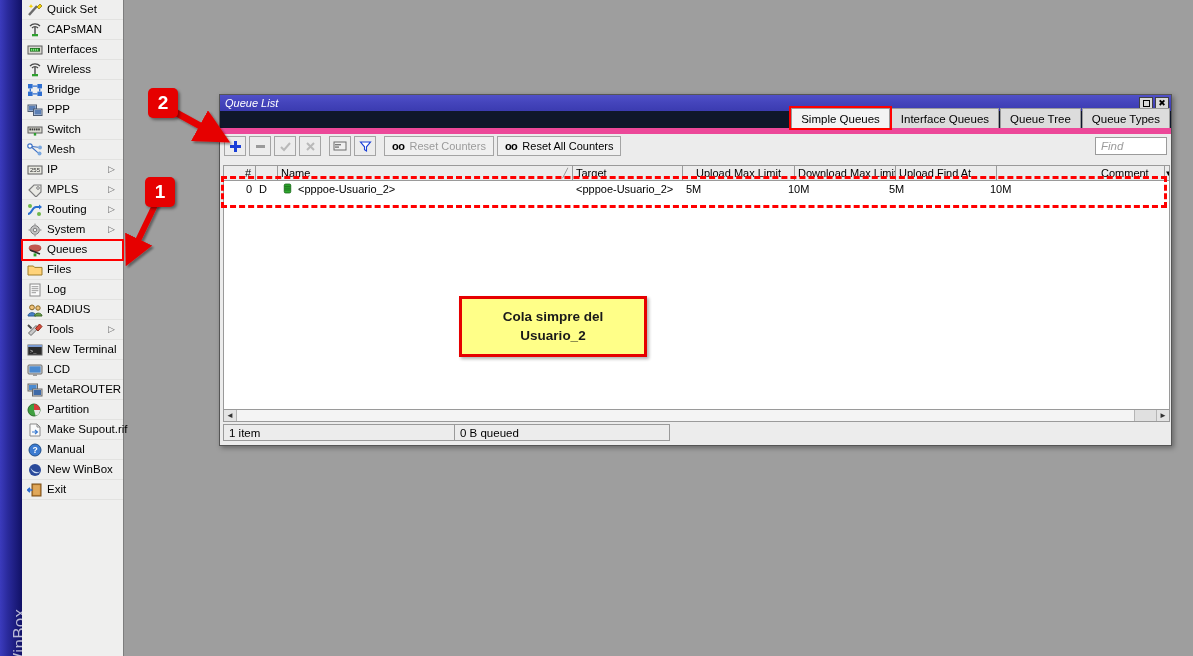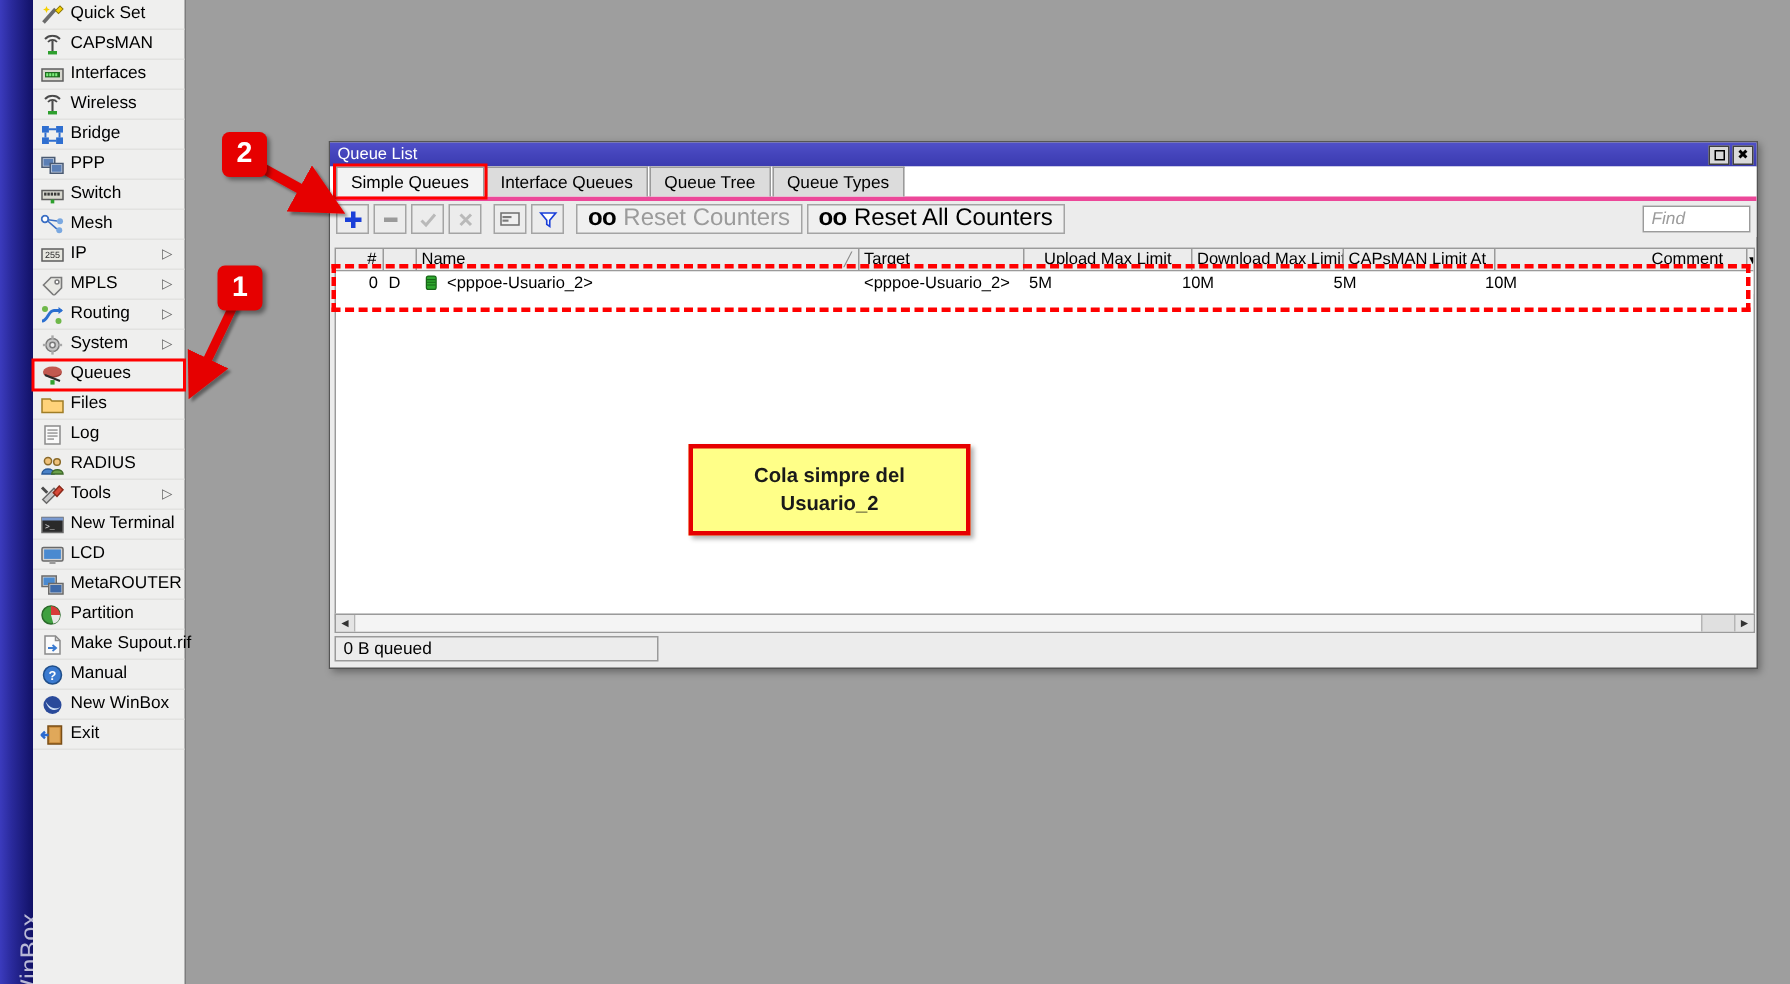--- a/index.html
+++ b/index.html
@@ -89,42 +89,43 @@
     box-shadow: 2px 2px 5px rgba(0,0,0,.35);
   }
   #win-titlebar {
     height: 16px;
     background: linear-gradient(to bottom, #5050c8 0%, #4444bb 50%, #3b3bb0 100%);
     display: flex; align-items: center;
     padding: 0 2px 0 5px;
     color: #fff;
     font-size: 11px;
   }
-  #win-title { flex: 1 1 auto; line-height: 1; }
+  #win-title { flex: 1 1 auto; line-height: 1; font-style: italic; }
   .win-btn {
     width: 14px; height: 13px;
     margin-left: 2px;
     background: #d9d9d9;
     border: 1px solid #404040;
     display: flex; align-items: center; justify-content: center;
     font-size: 9px; color: #000;
     line-height: 1;
   }
   .win-btn .glyph-box {
     width: 7px; height: 7px;
     border: 1px solid #000;
   }
 
   
   #win-tabs {
     height: 23px;
-    background: #ffffff;
+    background: #0f172a;
     display: flex; align-items: flex-end;
     padding-left: 4px;
-    border-bottom: 3px solid #ec4899;
+    border-bottom: 6px solid #ec4899;
+    justify-content: flex-end;
   }
   .tab {
     height: 20px;
     padding: 0 9px;
     display: flex; align-items: center;
     font-size: 11.5px;
     color: #000;
     background: #dcdcdc;
     border: 1px solid #9a9a9a;
     border-bottom: none;
@@ -155,21 +156,21 @@
     border: 1px solid #a4a4a4;
     display: flex; align-items: center; justify-content: center;
   }
   .tb-sep { width: 2px; }
   .tb-wide {
     height: 20px;
     background: #f0f0f0;
     border: 1px solid #a4a4a4;
     display: flex; align-items: center;
     padding: 0 7px;
-    font-size: 16px;
+    font-size: 11px;
     gap: 5px;
     white-space: nowrap;
   }
   .tb-wide .oo { font-weight: bold; color:#000; letter-spacing:-.5px;}
   .tb-wide .lbl-dim { color: #9b9b9b; }
   .tb-wide .lbl-on { color: #000; }
   #find-box {
     margin-left: auto;
     width: 72px; height: 18px;
     background: #fff;
@@ -717,21 +718,21 @@
         <div class="th" style="width: 110px; flex: 0 0 110px; text-align: right;">
           <span>Target</span>
         </div>
         <div class="th" style="width: 102px; flex: 0 0 102px; margin-left: 10px;">
           <span>Upload Max Limit</span>
         </div>
         <div class="th" style="width: 101px; flex: 0 0 101px;">
           <span>Download Max Limit</span>
         </div>
         <div class="th" style="width: 101px; flex: 0 0 101px;">
-          <span>CAPsMAN Limit At</span>
+          <span>Upload Find At</span>
         </div>
         <div class="th" style="width: 101px; flex: 0 0 101px; margin-top: 46px;">
           <span>Download Limit At</span>
         </div>
         <div class="th" style="width: 67px; flex: 0 0 67px;">
           <span>Comment</span>
         </div>
         <div class="th th-menu" style="flex: 1 1 auto;">
           <span>▼</span>
         </div>
@@ -776,20 +777,21 @@
   </div>
 
   <div id="hscroll">
     <div class="hs-arrow">◄</div>
     <div class="hs-track"></div>
     <div class="hs-thumb"></div>
     <div class="hs-arrow right">►</div>
   </div>
 
   <div id="statusbar">
+    <div class="status-cell" style="width:232px">1 item</div>
     <div class="status-cell" style="width:216px">0 B queued</div>
   </div>
 </div>
 
 <div id="dashed-highlight"></div>
 
 <div class="badge" id="badge-1">1</div>
 <div class="badge" id="badge-2">2</div>
 
 <div id="callout">

